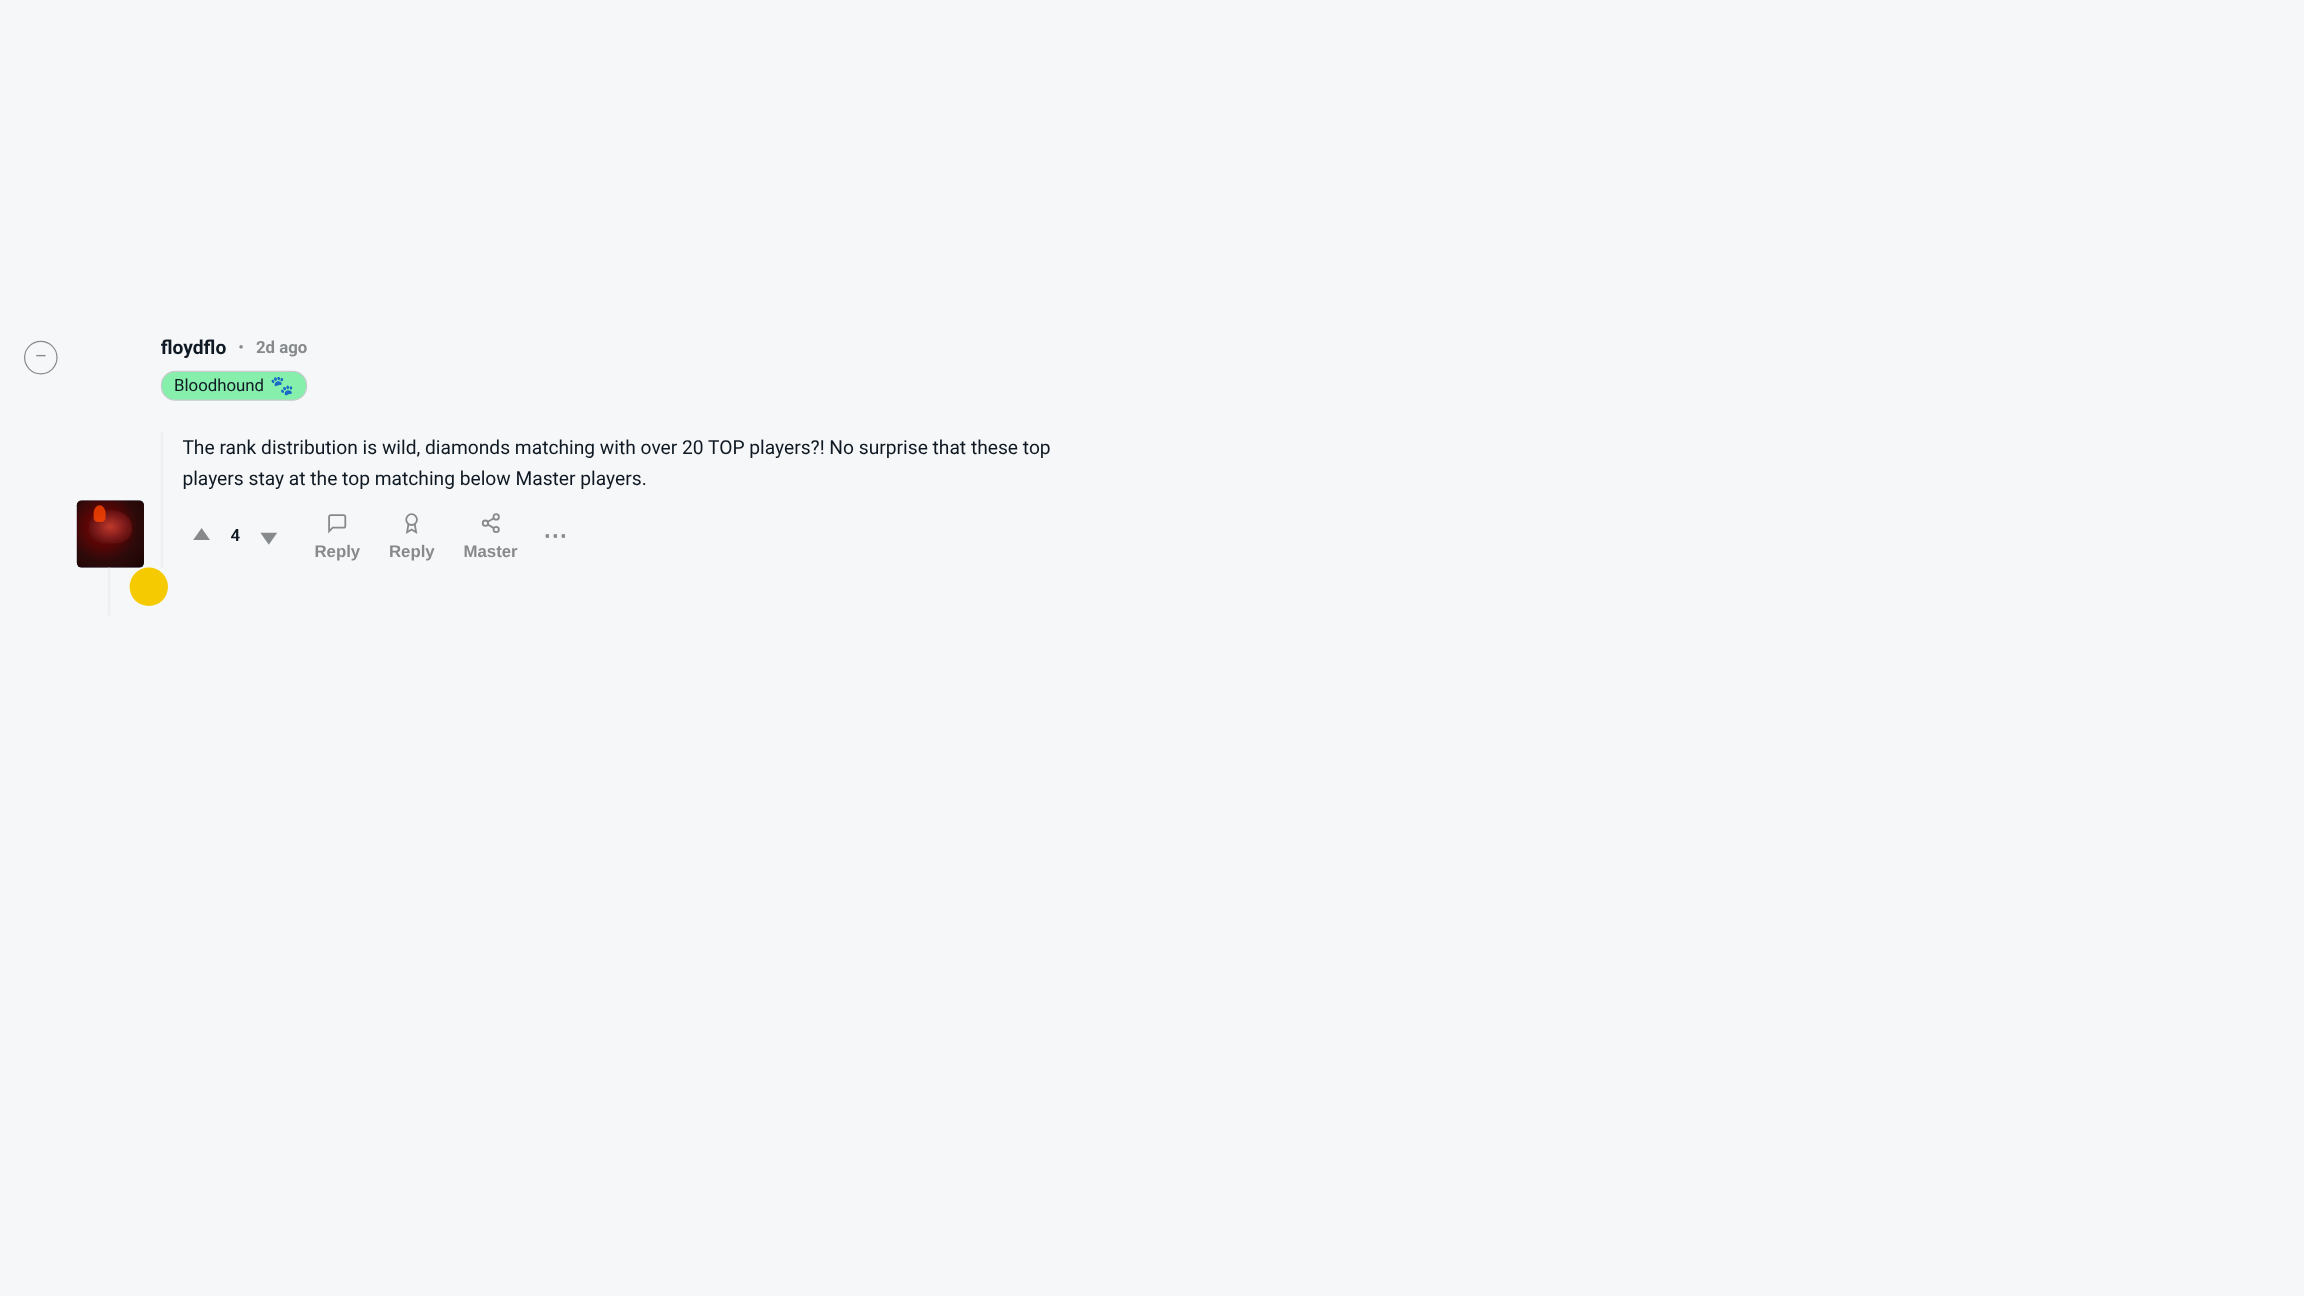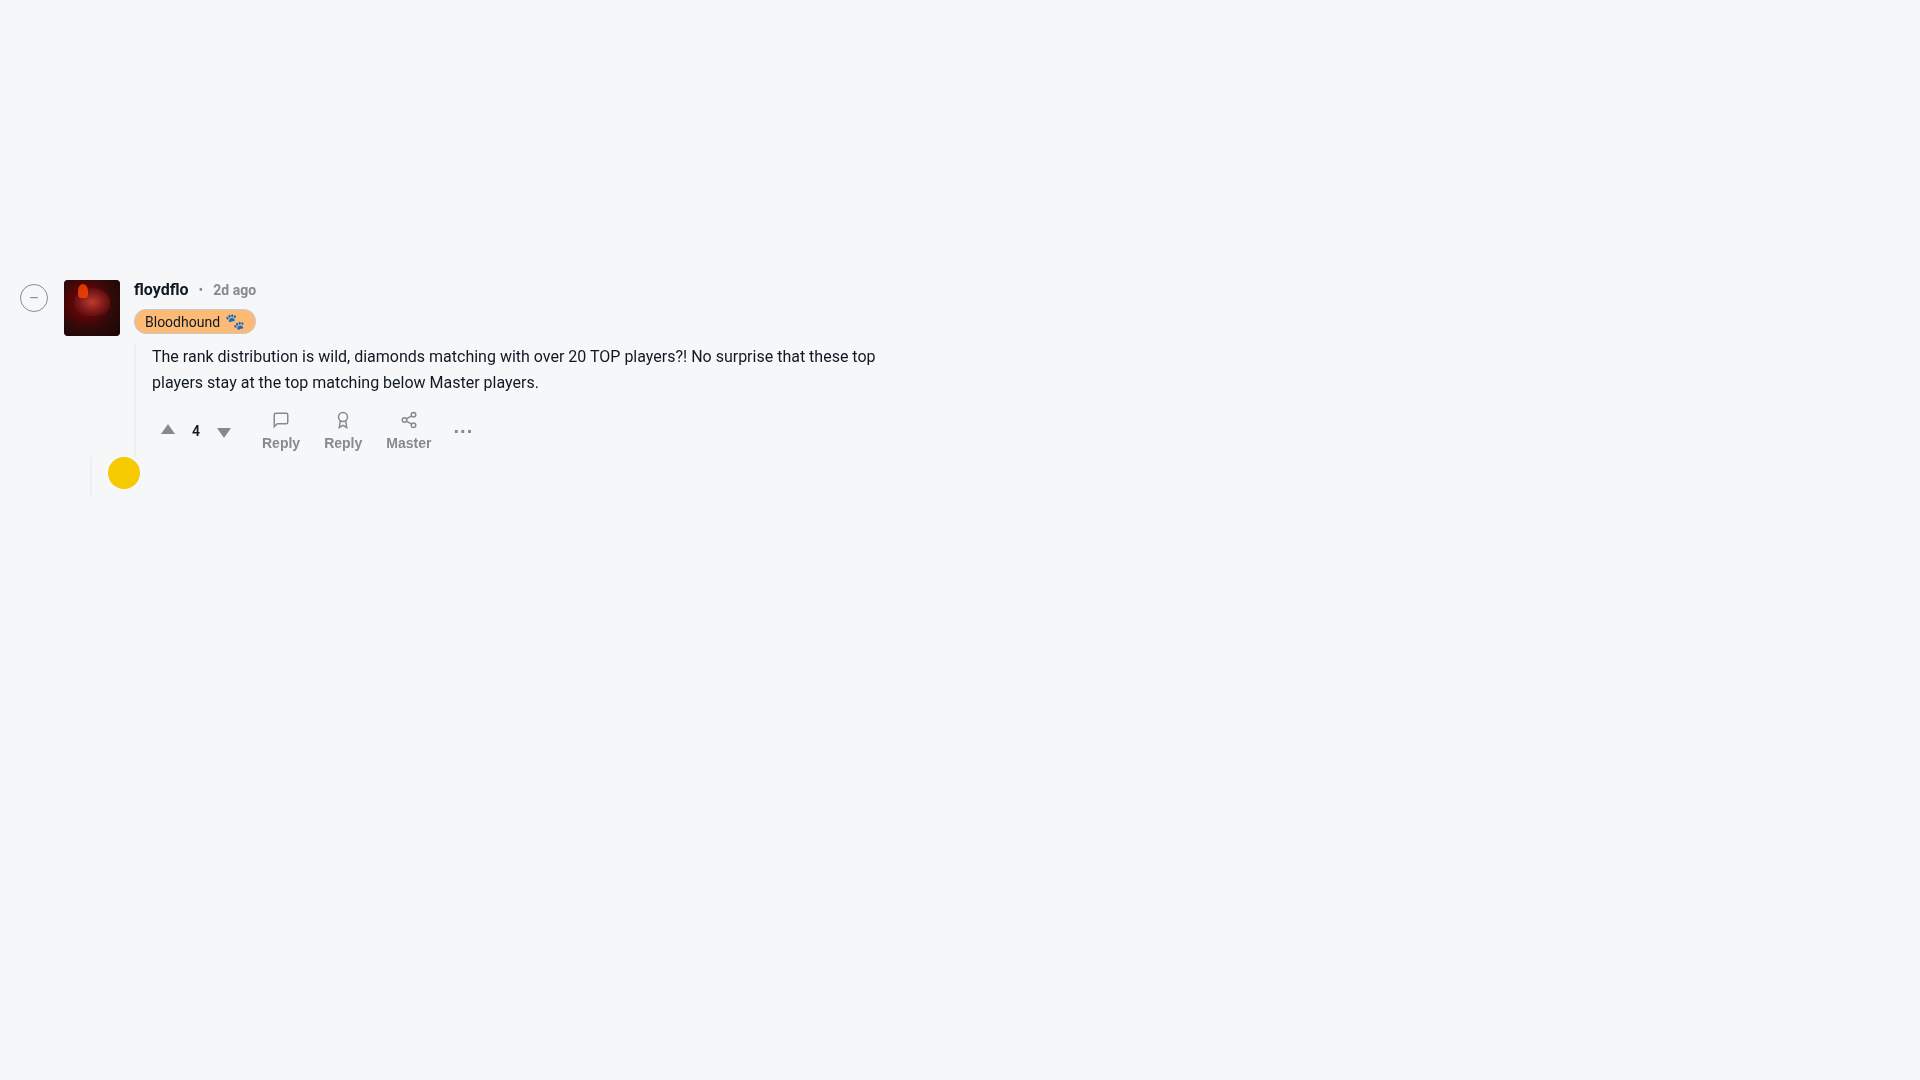--- a/index.html
+++ b/index.html
@@ -61,21 +61,21 @@
 
     .comment-body {
       display: flex;
       flex-direction: column;
       flex: 1;
     }
 
     .comment-content {
       display: flex;
       flex-direction: row;
-      align-items: flex-start;
+      align-items: flex-end;
       gap: 14px;
     }
 
     .avatar {
       width: 56px;
       height: 56px;
       border-radius: 4px;
       background: #1a1a2e;
       flex-shrink: 0;
       overflow: hidden;
@@ -150,34 +150,34 @@
 
     .flair-badge {
       display: inline-flex;
       align-items: center;
       gap: 5px;
       border: 1px solid #c8cbcd;
       border-radius: 12px;
       padding: 2px 10px;
       font-size: 14px;
       color: #0f1923;
-      background: #fdba74;
+      background: #86efac;
       margin-top: 4px;
       width: fit-content;
     }
 
     .flair-emoji {
       font-size: 16px;
     }
 
     .comment-text-container {
       display: flex;
       flex-direction: row;
       gap: 0;
-      margin-top: 10px;
+      margin-top: 26px;
     }
 
     .thread-line {
       width: 2px;
       background-color: #edeff1;
       margin-right: 16px;
       margin-left: 0;
       align-self: stretch;
       min-height: 60px;
     }

